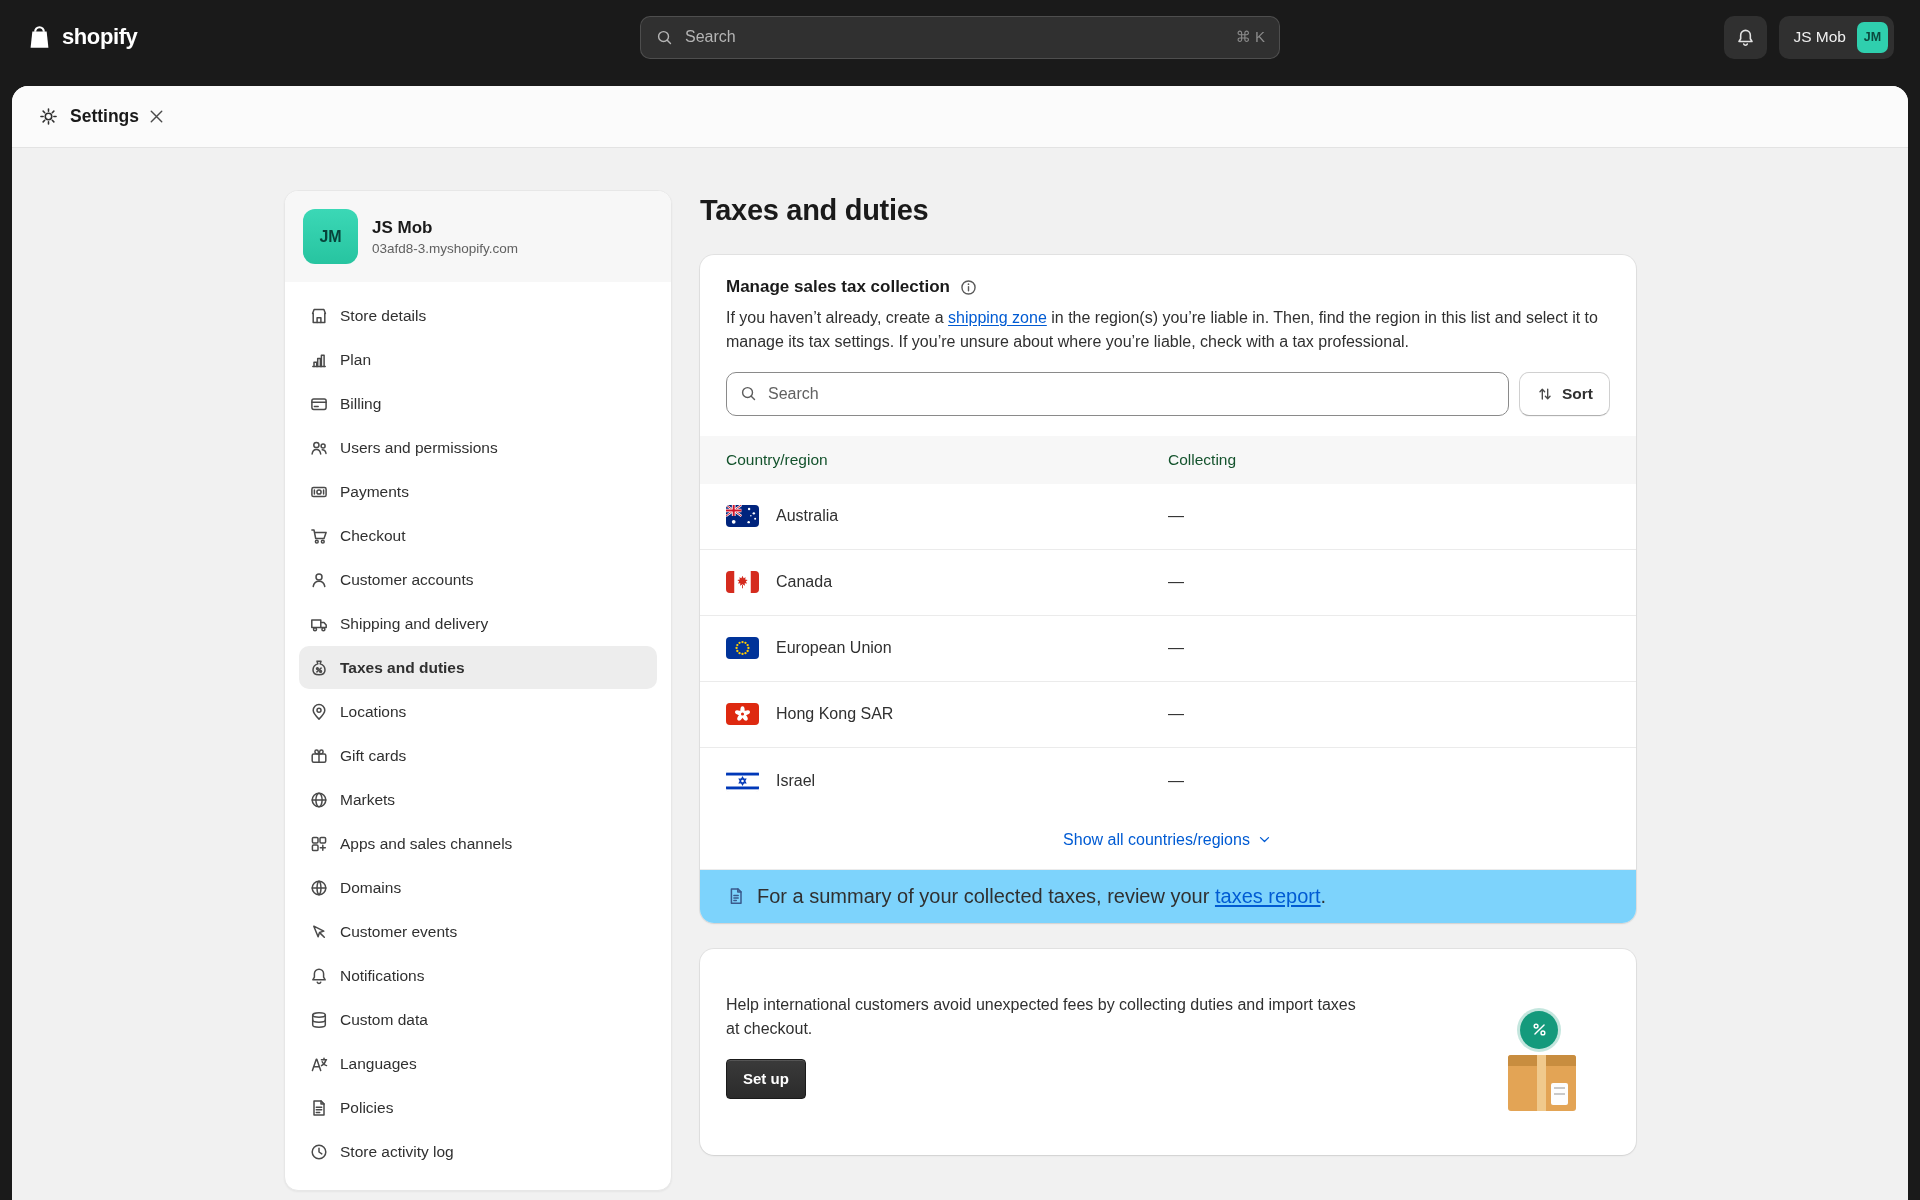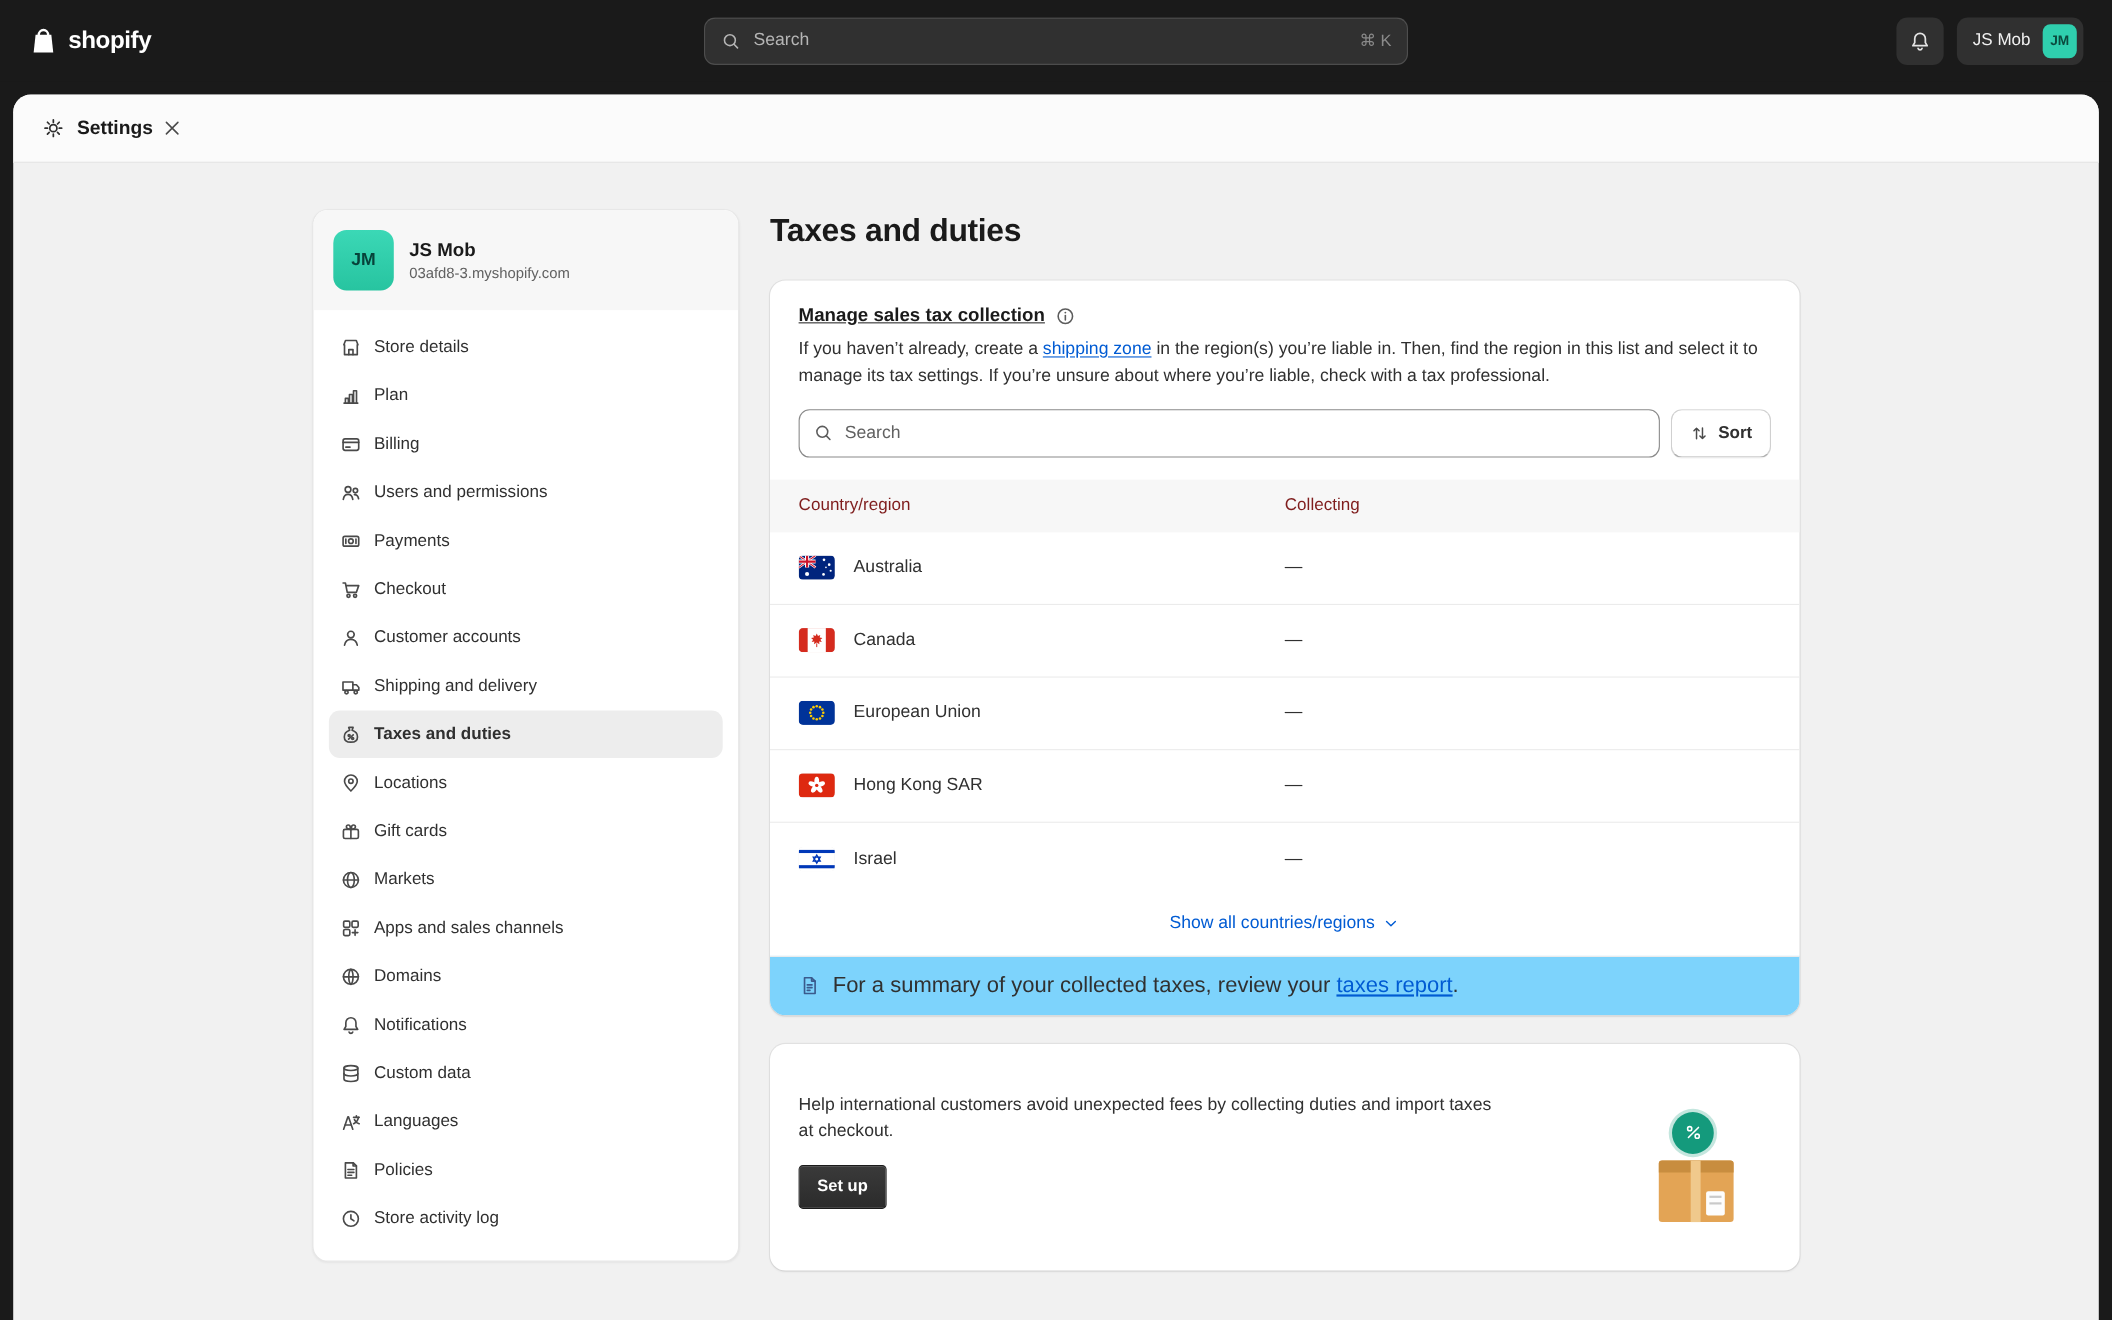--- a/index.html
+++ b/index.html
@@ -48,36 +48,36 @@
   .nav-item .nav-icon svg { width:20px; height:20px; display:block; }
   .nav-label { font-size:15.5px; color:#303030; }
   .nav-item.selected { background:#ededed; }
   .nav-item.selected .nav-label { font-weight:700; }
 
   
   .main { flex:1; min-width:0; }
   .page-title { font-size:29px; font-weight:700; color:#1a1a1a; letter-spacing:-0.3px; margin:4px 0 28px; }
   .card { background:#fff; border-radius:14px; overflow:hidden; box-shadow:0 0 0 1px rgba(0,0,0,0.06), 0 1px 2px rgba(0,0,0,0.08); }
   .card-top { padding:22px 26px 20px; }
-  .card-title-row { display:flex; align-items:center; gap:9px;text-decoration:underline; }
+  .card-title-row { display:flex; align-items:center; gap:9px; }
   .card-title { font-size:17px; font-weight:700; color:#1a1a1a; }
   .info-ic { width:19px; height:19px; color:#5c5c5c; cursor:pointer; }
   .info-ic svg { width:19px; height:19px; display:block; }
   .card-desc { margin-top:9px; font-size:16px; line-height:1.52; color:#303030; }
   .link { color:#005bd3; text-decoration:underline; text-underline-offset:2px; cursor:pointer; }
   .search-row { margin-top:17px; display:flex; gap:10px; }
   .search-wrap { flex:1; position:relative; }
   .search-wrap .s-icon { position:absolute; left:13px; top:12px; width:19px; height:19px; color:#5c5c5c; }
   .search-wrap .s-icon svg { width:19px; height:19px; display:block; }
   .tax-search { width:100%; height:44px; border:1px solid #8a8a8a; border-radius:10px; padding:0 14px 0 41px; font-size:16px; font-family:inherit; color:#303030; background:#fff; outline:none; }
   .tax-search::placeholder { color:#616161; }
   .sort-btn { height:44px; padding:0 16px; border-radius:10px; background:#fff; border:1px solid #d0d0d0; border-bottom-color:#b0b0b0; box-shadow:0 1px 0 rgba(0,0,0,0.04); display:flex; align-items:center; gap:8px; font-size:15.5px; font-weight:600; color:#303030; cursor:pointer; font-family:inherit; }
   .sort-btn svg { width:18px; height:18px; color:#4a4a4a; display:block; }
 
-  .t-head { display:grid; grid-template-columns:1fr 1fr; padding:0 26px; height:48px; align-items:center; background:#f7f7f7; font-size:15.5px; color:#7f1d1d; }
+  .t-head { display:grid; grid-template-columns:1fr 1fr; padding:0 26px; height:48px; align-items:center; background:#f7f7f7; font-size:15.5px; color:#14532d; }
   .t-row { display:grid; grid-template-columns:1fr 1fr; padding:0 26px; height:66px; align-items:center; border-bottom:1px solid #ebebeb; cursor:pointer; }
   .t-row:last-child { border-bottom:none; }
   .country-cell { display:flex; align-items:center; gap:17px; }
   .flag { width:33px; height:22px; border-radius:4px; overflow:hidden; box-shadow:inset 0 0 0 1px rgba(0,0,0,0.10); flex-shrink:0; }
   .flag svg { width:33px; height:22px; display:block; }
   .country-name { font-size:16px; color:#303030; }
   .collecting-cell { font-size:16px; color:#303030; }
   .show-all-row { padding:17px 26px 20px;text-align:center; }
   .show-all { display:inline-flex; align-items:center; gap:6px; color:#005bd3; font-size:16px; cursor:pointer; }
   .show-all svg { width:17px; height:17px; color:#005bd3; display:block; }
@@ -306,20 +306,29 @@
   </div>
               <div class="nav-item">
     <span class="nav-icon">
                   <svg viewBox="0 0 20 20" fill="none" stroke="currentColor" stroke-width="1.5" stroke-linecap="round" stroke-linejoin="round">
                     <circle cx="10" cy="10" r="6.8"></circle>
                     <path d="M3.2 10h13.6"></path>
                     <path d="M10 3.2c2.6 2 2.6 11.6 0 13.6M10 3.2c-2.6 2-2.6 11.6 0 13.6"></path>
                   </svg>
                 </span>
     <span class="nav-label">Domains</span>
+  </div>
+              <div class="nav-item">
+    <span class="nav-icon">
+                  <svg viewBox="0 0 20 20" fill="none" stroke="currentColor" stroke-width="1.5" stroke-linecap="round" stroke-linejoin="round">
+                    <path d="M4.8 4.2 14.8 9.1l-4.3 1.4-1.4 4.3z"></path>
+                    <path d="M11.6 11.6l3.7 3.7"></path>
+                  </svg>
+                </span>
+    <span class="nav-label">Customer events</span>
   </div>
               <div class="nav-item">
     <span class="nav-icon">
                   <svg viewBox="0 0 20 20" fill="none" stroke="currentColor" stroke-width="1.5" stroke-linecap="round" stroke-linejoin="round">
                     <path d="M10 3.2a4.6 4.6 0 0 1 4.6 4.6v3.4l1.6 2.6H3.8l1.6-2.6V7.8A4.6 4.6 0 0 1 10 3.2z"></path>
                     <path d="M8.3 16.2a1.8 1.8 0 0 0 3.4 0"></path>
                   </svg>
                 </span>
     <span class="nav-label">Notifications</span>
   </div>

